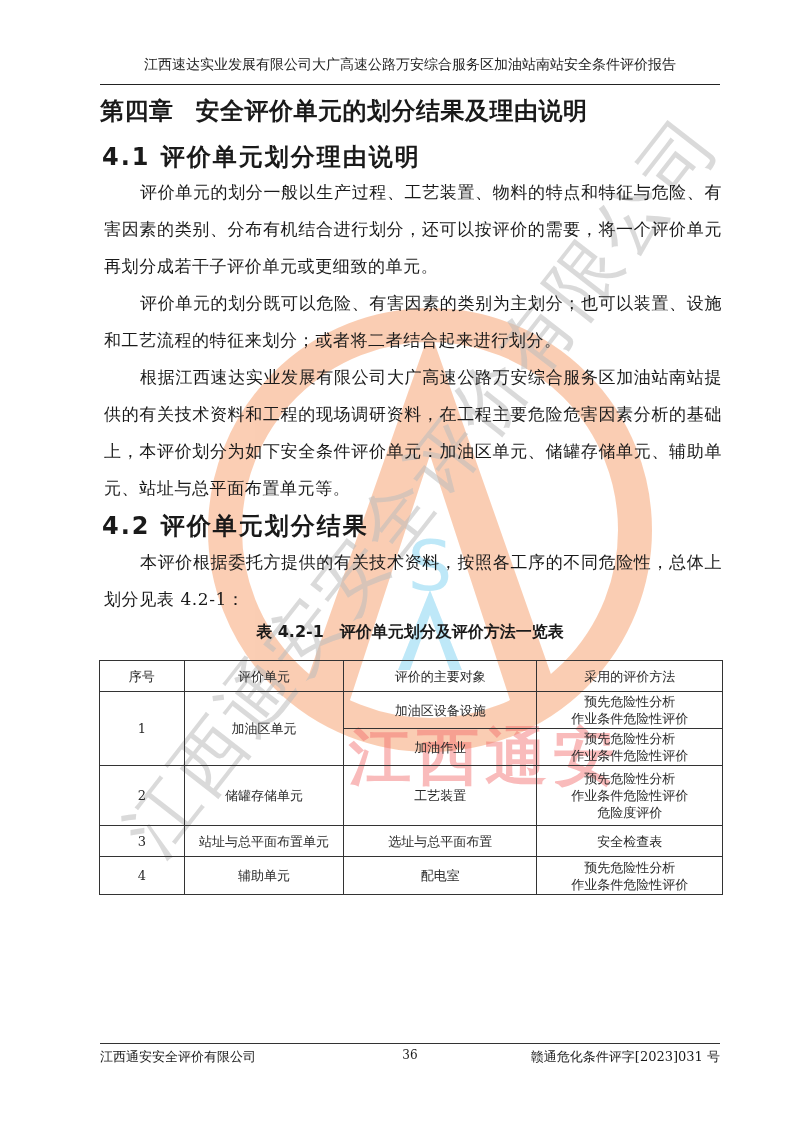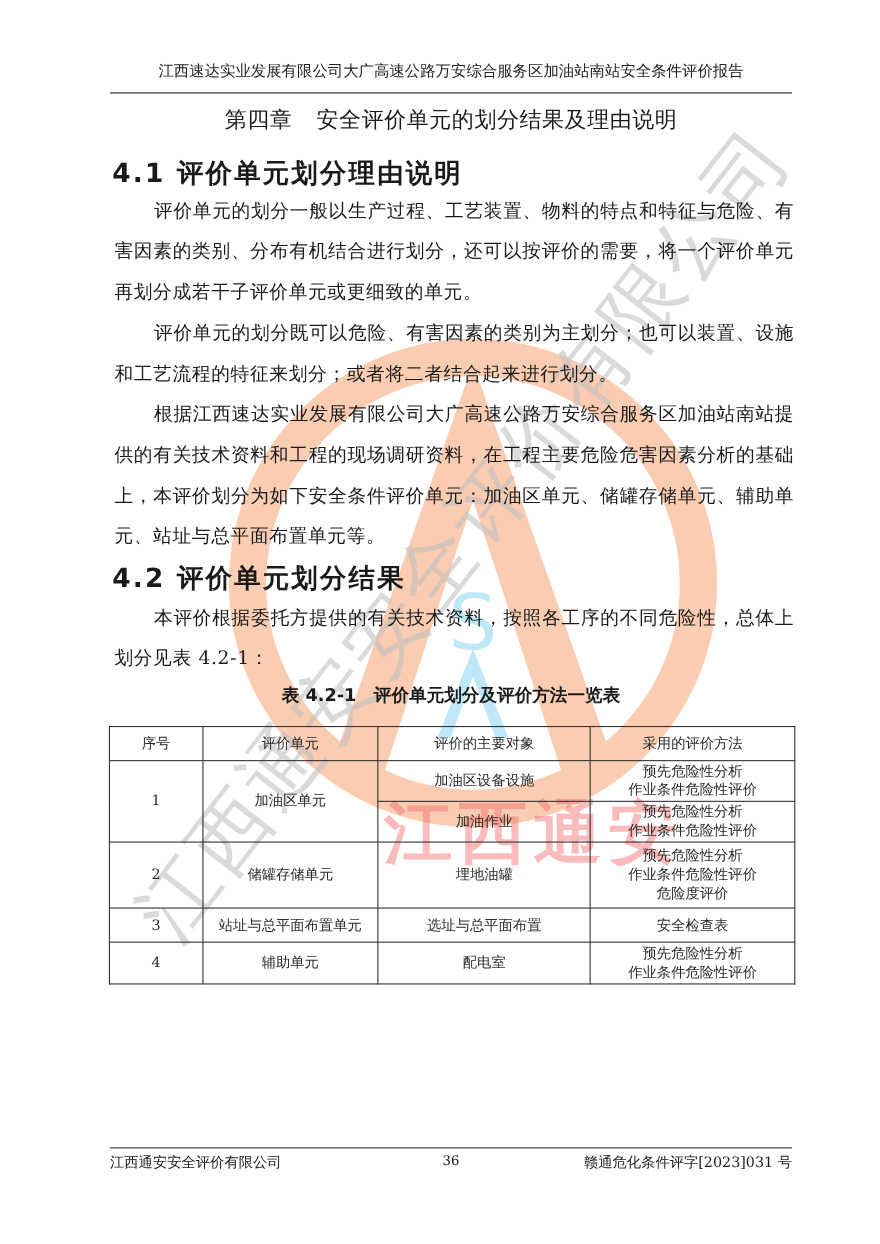--- a/index.html
+++ b/index.html
@@ -10,23 +10,23 @@
   
   .wm { position: absolute; left: 0; top: 0; width: 800px; height: 1131px; pointer-events: none; z-index: 0; }
 
   .content { position: absolute; left: 0; top: 0; width: 800px; height: 906px; z-index: 1; }
 
   .header-text { position: absolute; left: 100px; top: 56px; width: 620px; text-align: center;
                  font-size: 14px; letter-spacing: 0px; color: #222; }
   .header-rule { position: absolute; left: 100px; top: 84px; width: 620px; height: 0;
                  border-top: 1.5px solid #222; }
 
-  .chapter-title { position: absolute; left: 100px; top: 95px; width: 620px; text-align: center;
-                   font-family: "DejaVu Sans", "Liberation Sans", sans-serif; font-weight: normal;
-                   font-size: 20px; letter-spacing: 0.5px; }
+  .chapter-title { position: absolute; left: 100px; top: 95px; width: 620px; 
+                   font-family: "DejaVu Sans", "Liberation Sans", sans-serif; font-weight: bold;
+                   font-size: 24px; letter-spacing: 0.5px; }
   .chapter-title .gap { display: inline-block; width: 22px; }
 
   .section-title { position: absolute; left: 102px; font-family: "DejaVu Sans", "Liberation Sans", sans-serif;
                    font-weight: bold; font-size: 24px; letter-spacing: 2px; }
 
   .para { position: absolute; left: 104px; width: 618px; font-size: 17px; line-height: 37px;
           text-align: justify; text-indent: 36px; letter-spacing: 0.6px; }
 
   .table-caption { position: absolute; left: 100px; top: 622px; width: 620px; text-align: center;
                    font-family: "DejaVu Sans", "Liberation Sans", sans-serif; font-weight: bold; font-size: 16px; }
@@ -106,21 +106,21 @@
         <tr style="height:37px;">
           <td>加油作业</td>
           <td>
             <div>预先危险性分析</div>
             <div>作业条件危险性评价</div>
           </td>
         </tr>
         <tr style="height:60px;">
           <td>2</td>
           <td>储罐存储单元</td>
-          <td>埋地油罐</td>
+          <td>工艺装置</td>
           <td>
             <div>预先危险性分析</div>
             <div>作业条件危险性评价</div>
             <div>危险度评价</div>
           </td>
         </tr>
         <tr style="height:31px;">
           <td>3</td>
           <td>站址与总平面布置单元</td>
           <td>选址与总平面布置</td>

